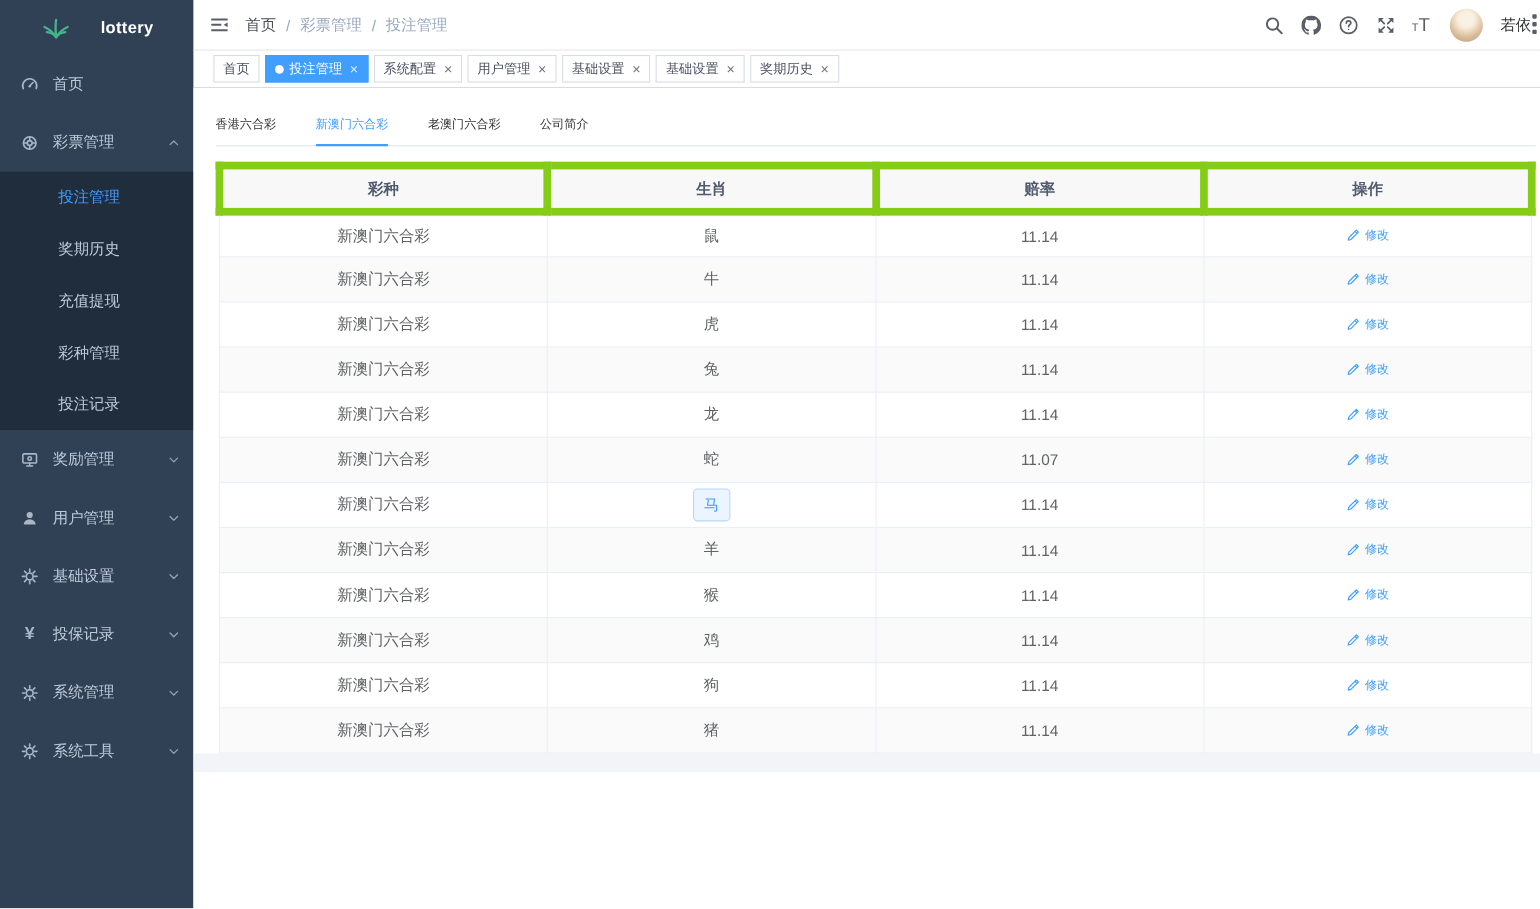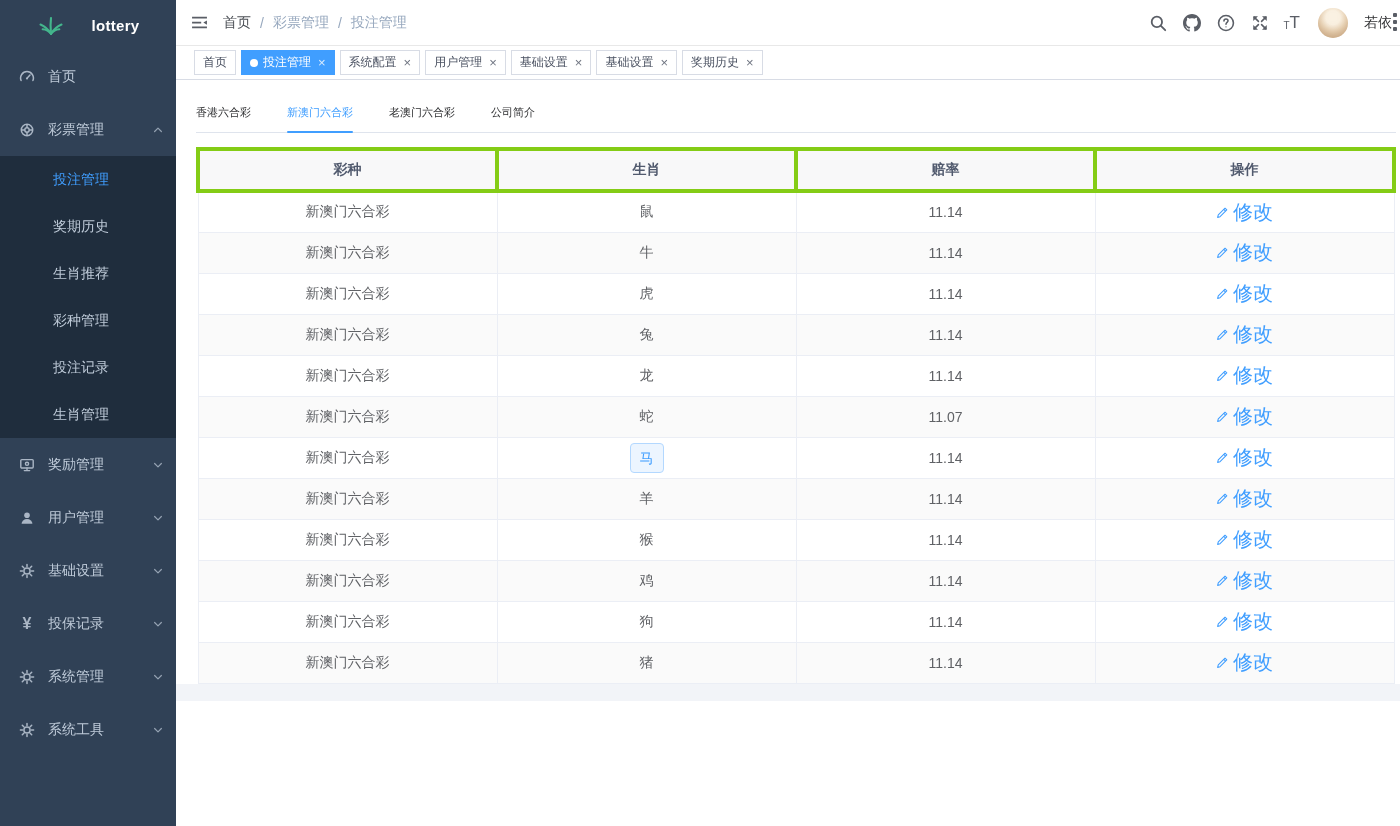--- a/index.html
+++ b/index.html
@@ -58,27 +58,27 @@
   .content{flex:1;padding:13px 4px 0 20px;overflow:hidden;background:#fff;}
   .tabs{display:flex;border-bottom:1px solid #dfe4ed;height:40px;}
   .tab{margin-right:36px;font-size:11px;color:#303133;cursor:pointer;height:100%;
        display:flex;align-items:center;position:relative;}
   .tab.active{color:#409eff;}
   .tab.active::after{content:"";position:absolute;left:0;right:0;bottom:-1px;height:2px;
        background:#409eff;border-radius:1px;}
 
   table.odds-table{width:100%;border-collapse:collapse;font-size:14px;color:#606266;margin-top:14px;table-layout:fixed;}
   .odds-table th{height:42px;background:#f8f8f9;color:#515a6e;font-weight:700;
-                 border:4px solid #84cc16;text-align:center;}
+                 border:7px solid #84cc16;text-align:center;}
   .odds-table td{height:41px;text-align:center;border:1px solid #ebeef5;background:#fff;}
   .odds-table tr.striped td{background:#fafafa;}
   .zodiac-badge{display:inline-block;padding:7px 9px;background:#ecf5ff;border:1px solid #b3d8ff;
                 border-radius:4px;color:#409eff;font-size:14px;line-height:1;cursor:pointer;}
   .edit-link{color:#409eff;cursor:pointer;display:inline-flex;align-items:center;gap:4px;
-             font-size:20px;text-decoration:none;}
+             font-size:11px;text-decoration:none;}
   .edit-link svg{width:13px;height:13px;}
   .gray-strip{height:17px;background:#f2f4f8;margin:0 -4px 0 -20px;}
 </style>
 </head>
 <body>
 
 <div class="app">
 
   <aside class="sidebar">
     <div class="logo">
@@ -115,24 +115,23 @@
           <span class="menu-label">彩票管理</span>
           <span class="caret">
             <svg viewBox="0 0 16 16" fill="none" stroke="currentColor" stroke-width="1.6" stroke-linecap="round" stroke-linejoin="round">
               <path d="M3.5 10l4.5-4.5L12.5 10"></path>
             </svg>
           </span>
         </div>
         <div class="submenu">
           <div class="submenu-item active">投注管理</div>
           <div class="submenu-item">奖期历史</div>
-          <div class="submenu-item">生肖推荐</div>
+          <div class="submenu-item">充值提现</div>
           <div class="submenu-item">彩种管理</div>
           <div class="submenu-item">投注记录</div>
-          <div class="submenu-item">生肖管理</div>
         </div>
         <div class="menu-item">
           <span class="icon ">
             <svg viewBox="0 0 16 16" fill="none" stroke="currentColor" stroke-width="1.4">
               <rect x="1.8" y="2.6" width="12.4" height="8.4" rx="1"></rect>
               <circle cx="8" cy="6.8" r="1.6"></circle>
               <path d="M8 11v2M5.3 13.6h5.4" stroke-linecap="round"></path>
             </svg>
           </span>
           <span class="menu-label">奖励管理</span>

